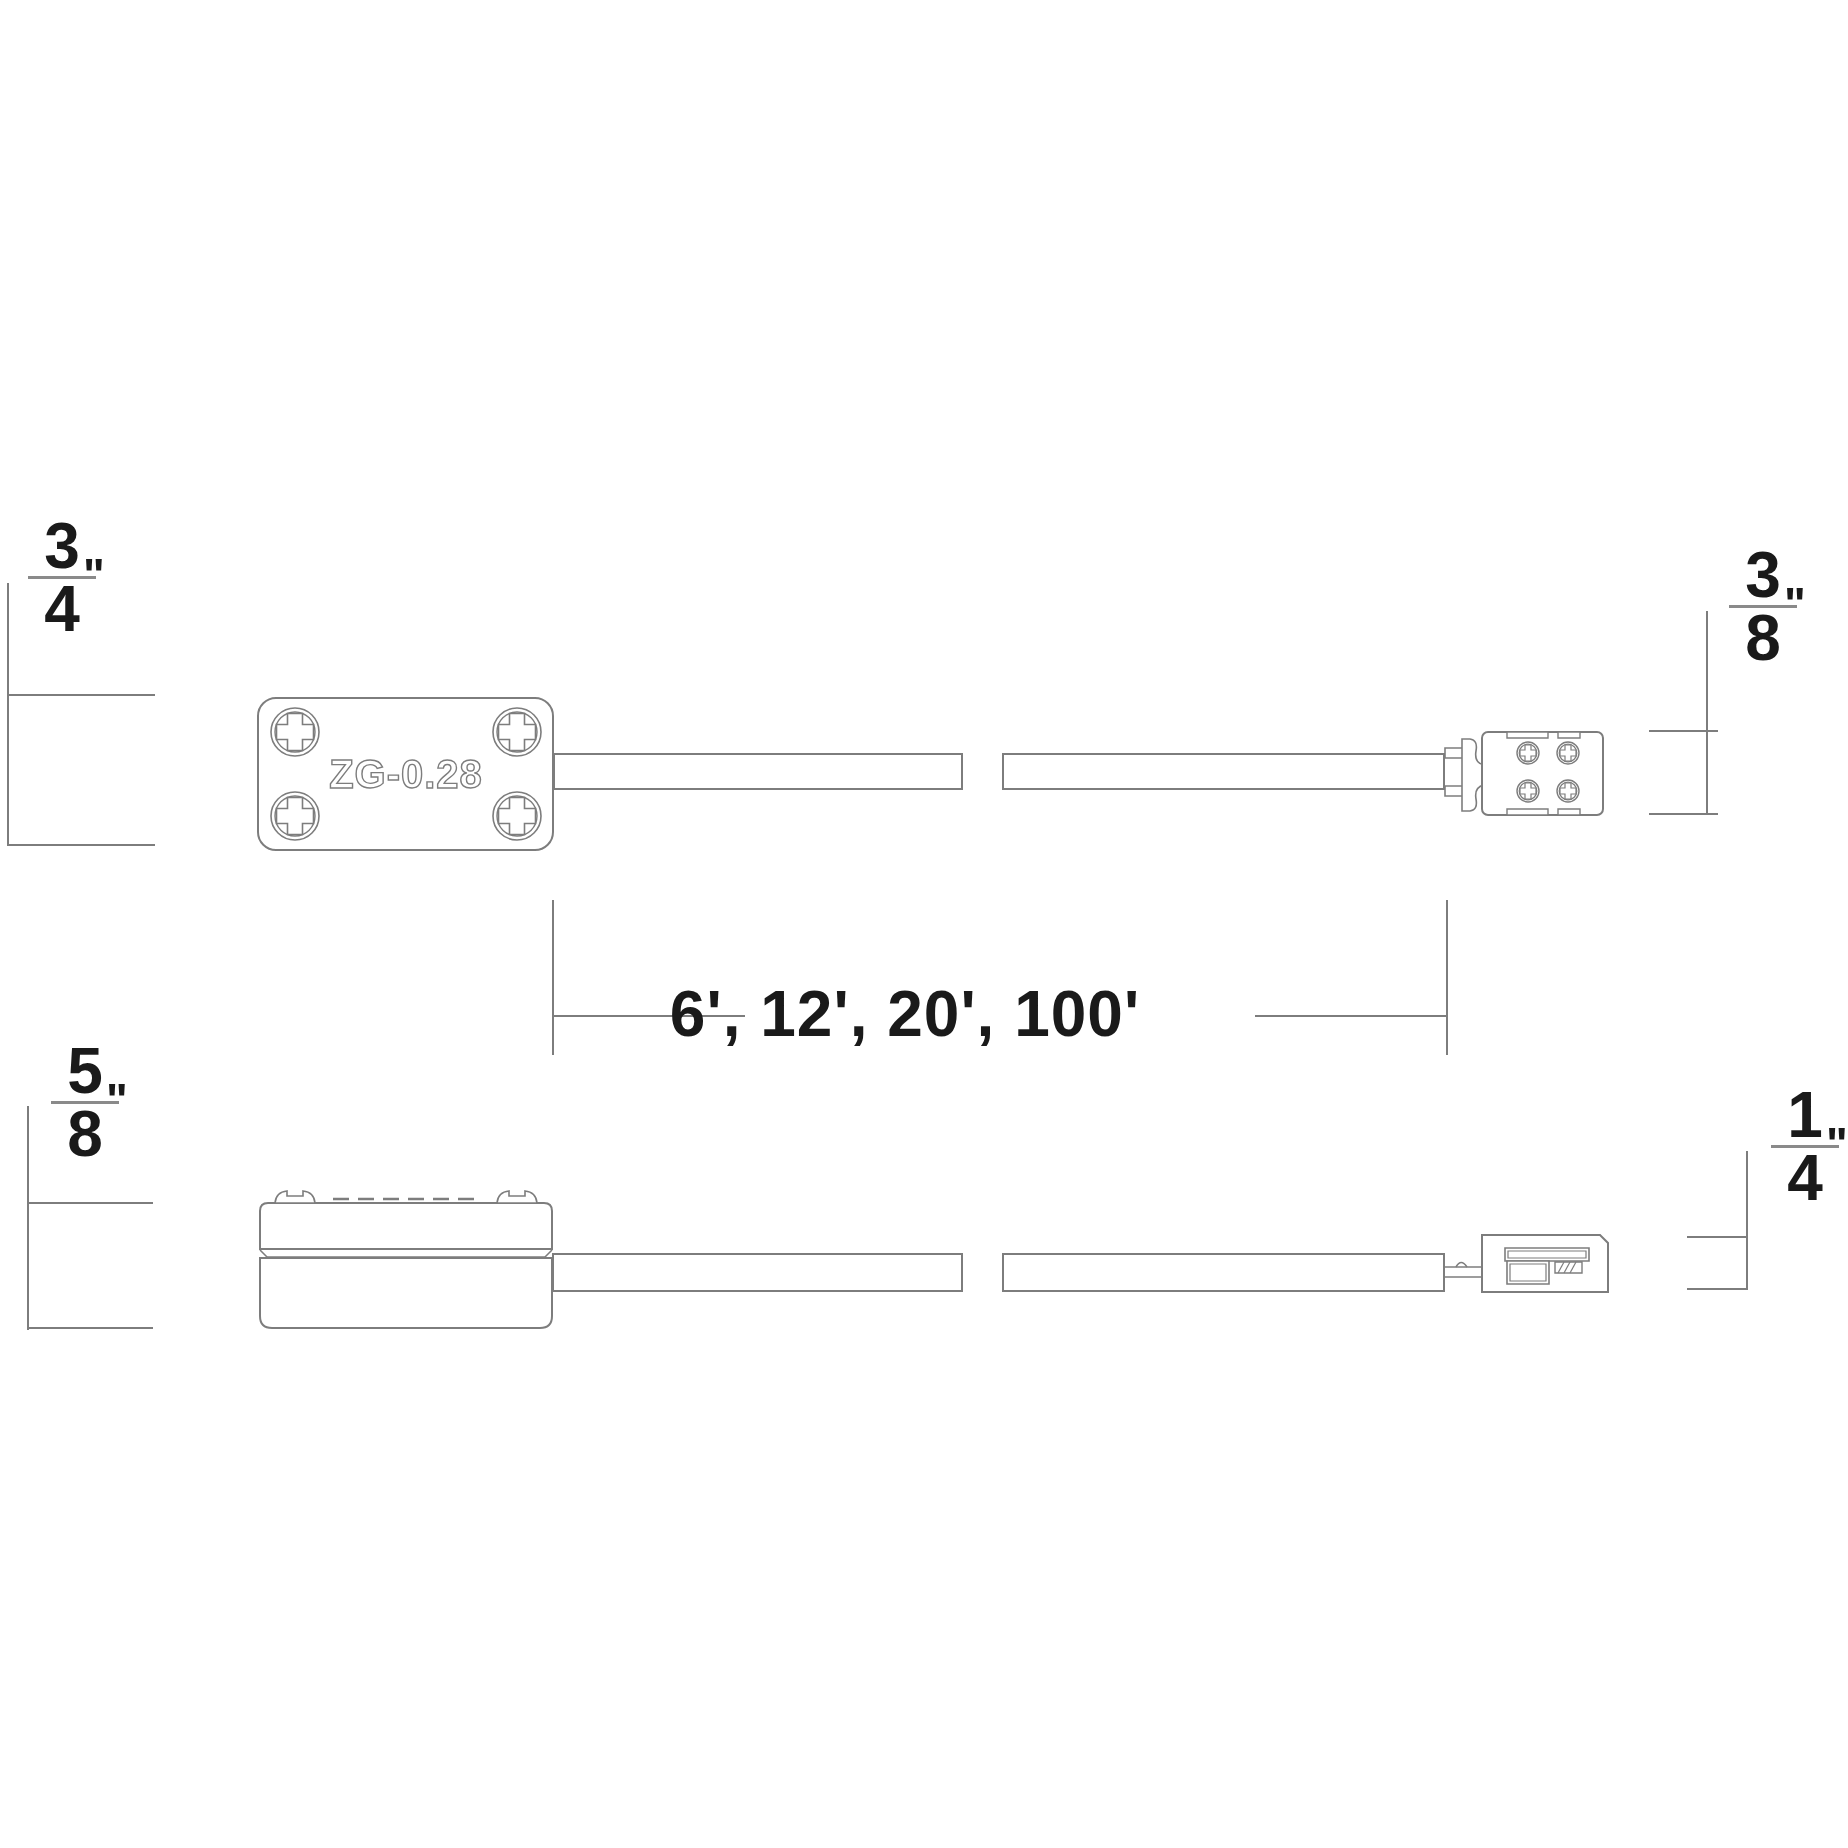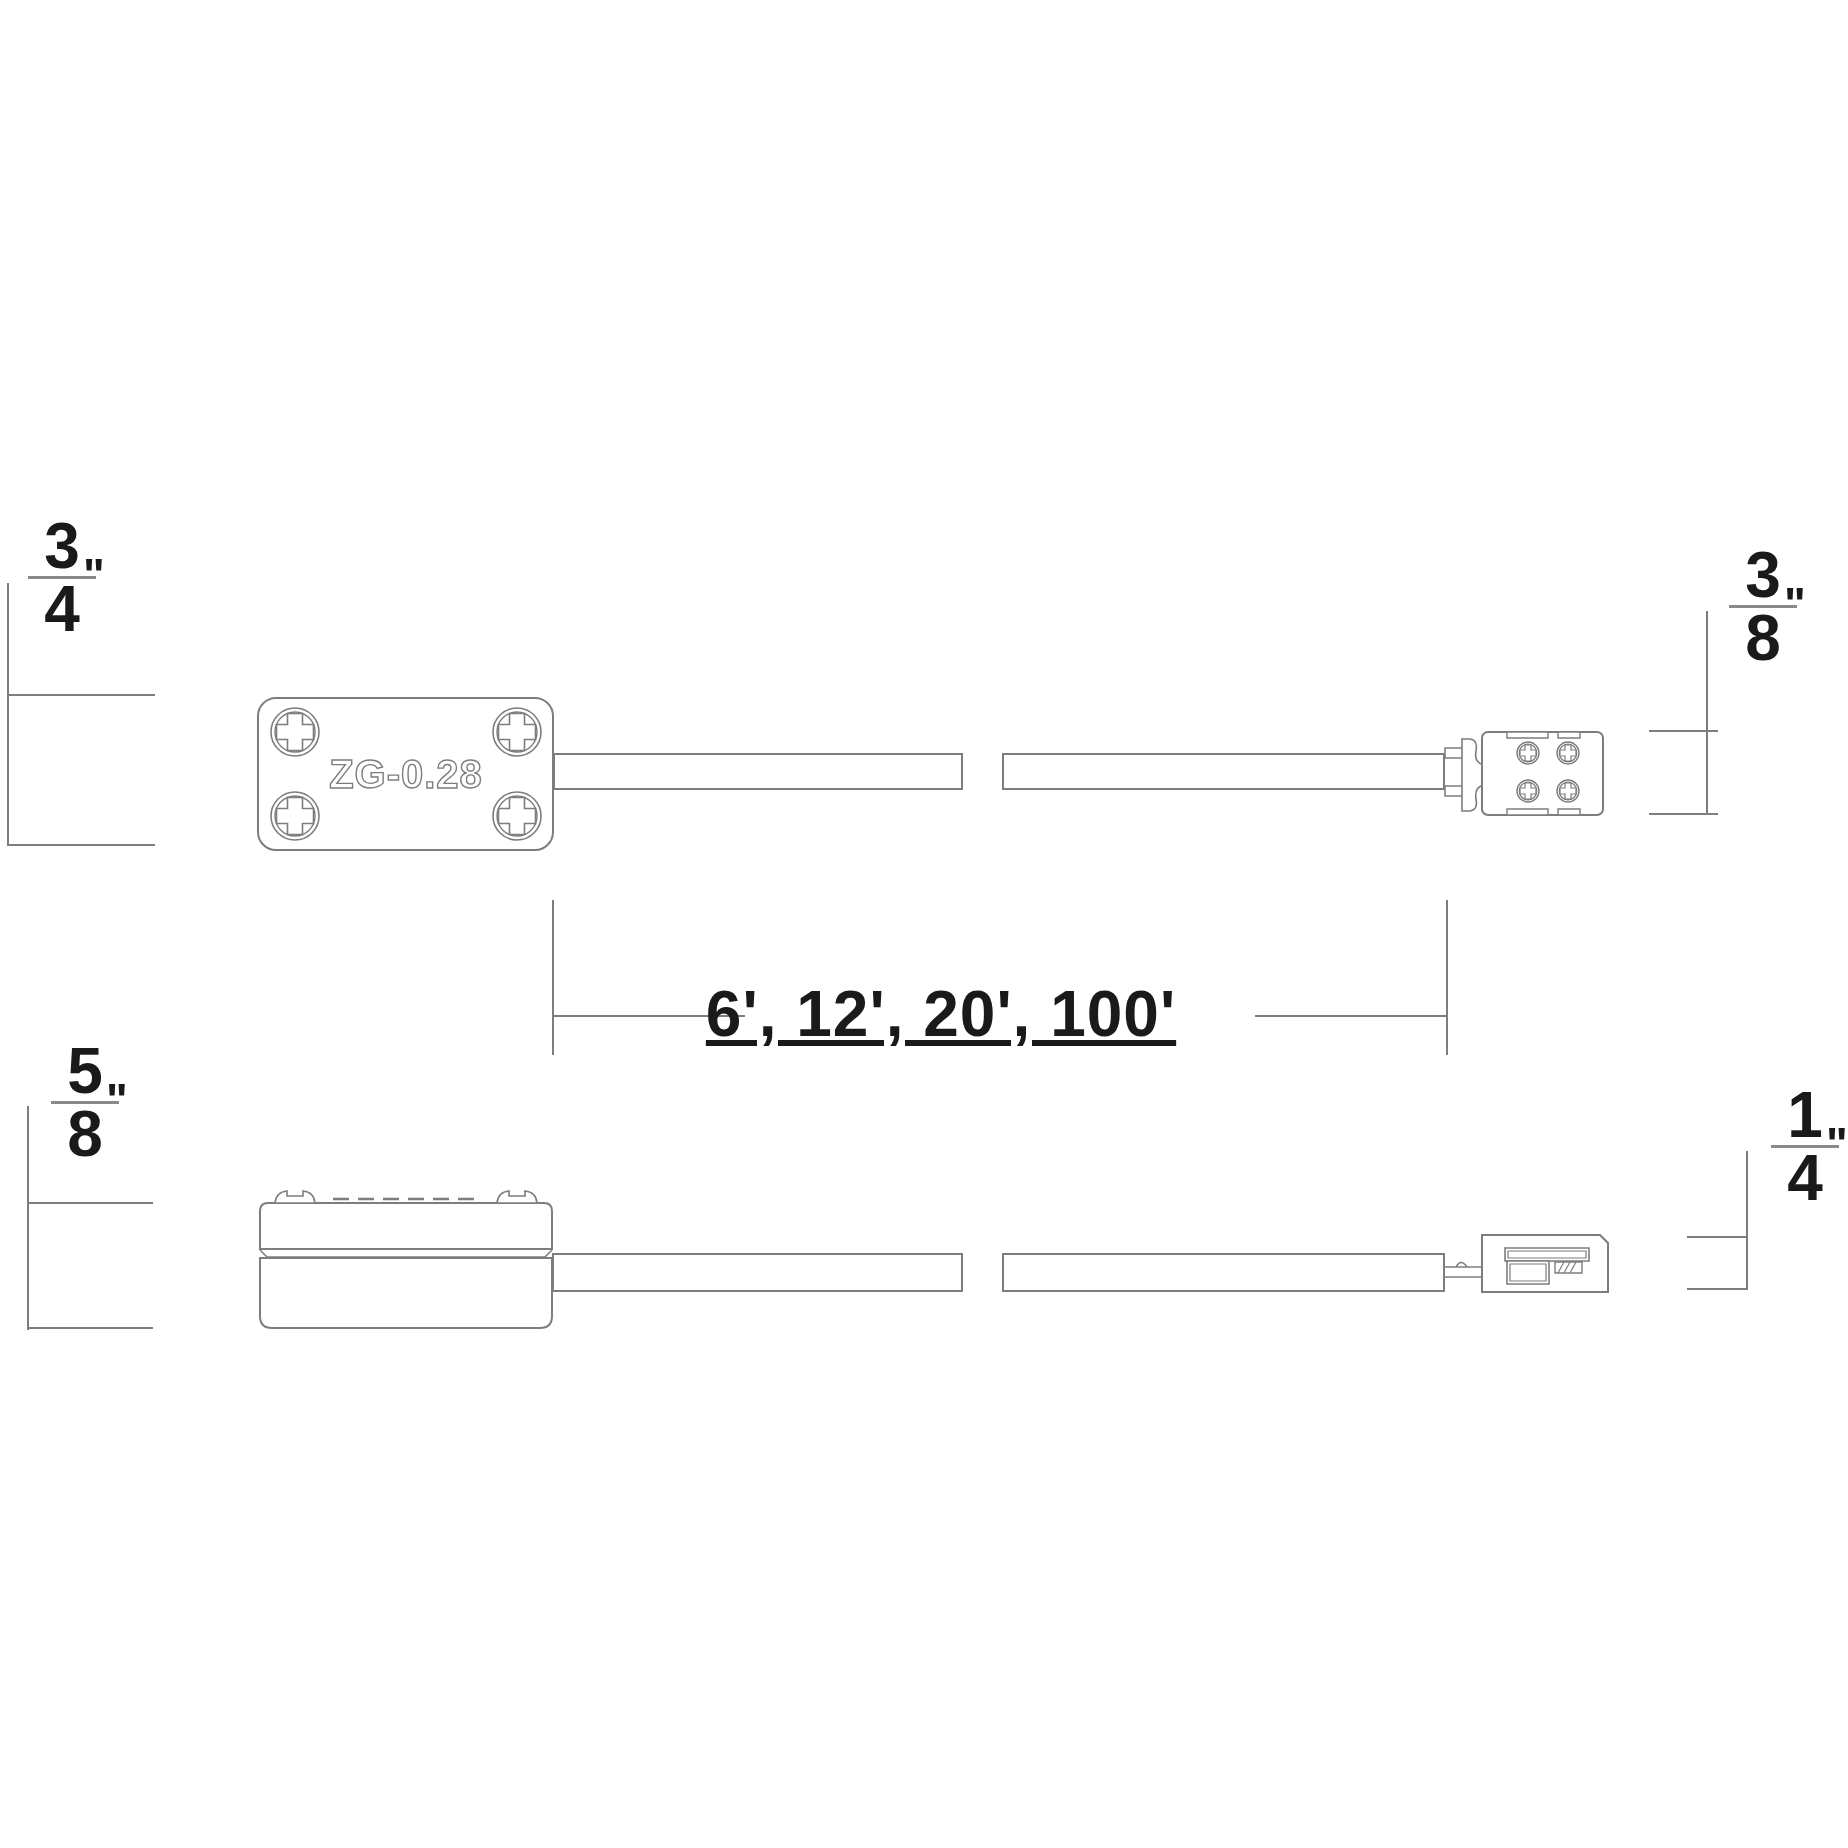--- a/index.html
+++ b/index.html
@@ -9,22 +9,22 @@
   }
   .line{position:absolute;background:#7d7d7d;}
   .h{height:2px;}
   .v{width:2px;}
   .cable{position:absolute;background:#fff;border:2px solid #7d7d7d;box-sizing:border-box;}
   .frac{position:absolute;width:72px;text-align:center;font-weight:bold;color:#1a1a1a;}
   .frac .num,.frac .den{display:block;font-size:64px;height:56px;line-height:56px;}
   .frac .bar{display:block;height:3px;background:#8a8a8a;margin:2px 2px;}
   .frac .unit{position:absolute;left:57px;top:34px;font-size:46px;line-height:1;}
   .lenlabel{
-    position:absolute;left:565px;top:982px;width:752px;text-align:center;
-    font-size:64px;font-weight:bold;line-height:1;letter-spacing:1px;color:#1a1a1a;text-decoration:underline;
+    position:absolute;left:529px;top:982px;width:752px;text-align:center;
+    font-size:64px;font-weight:bold;line-height:1;letter-spacing:1px;color:#1a1a1a;
   }
   svg{position:absolute;overflow:visible;}
   svg *{vector-effect:non-scaling-stroke;}
 </style>
 </head>
 <body>
 
 <div class="sheet">
 
   <div>

